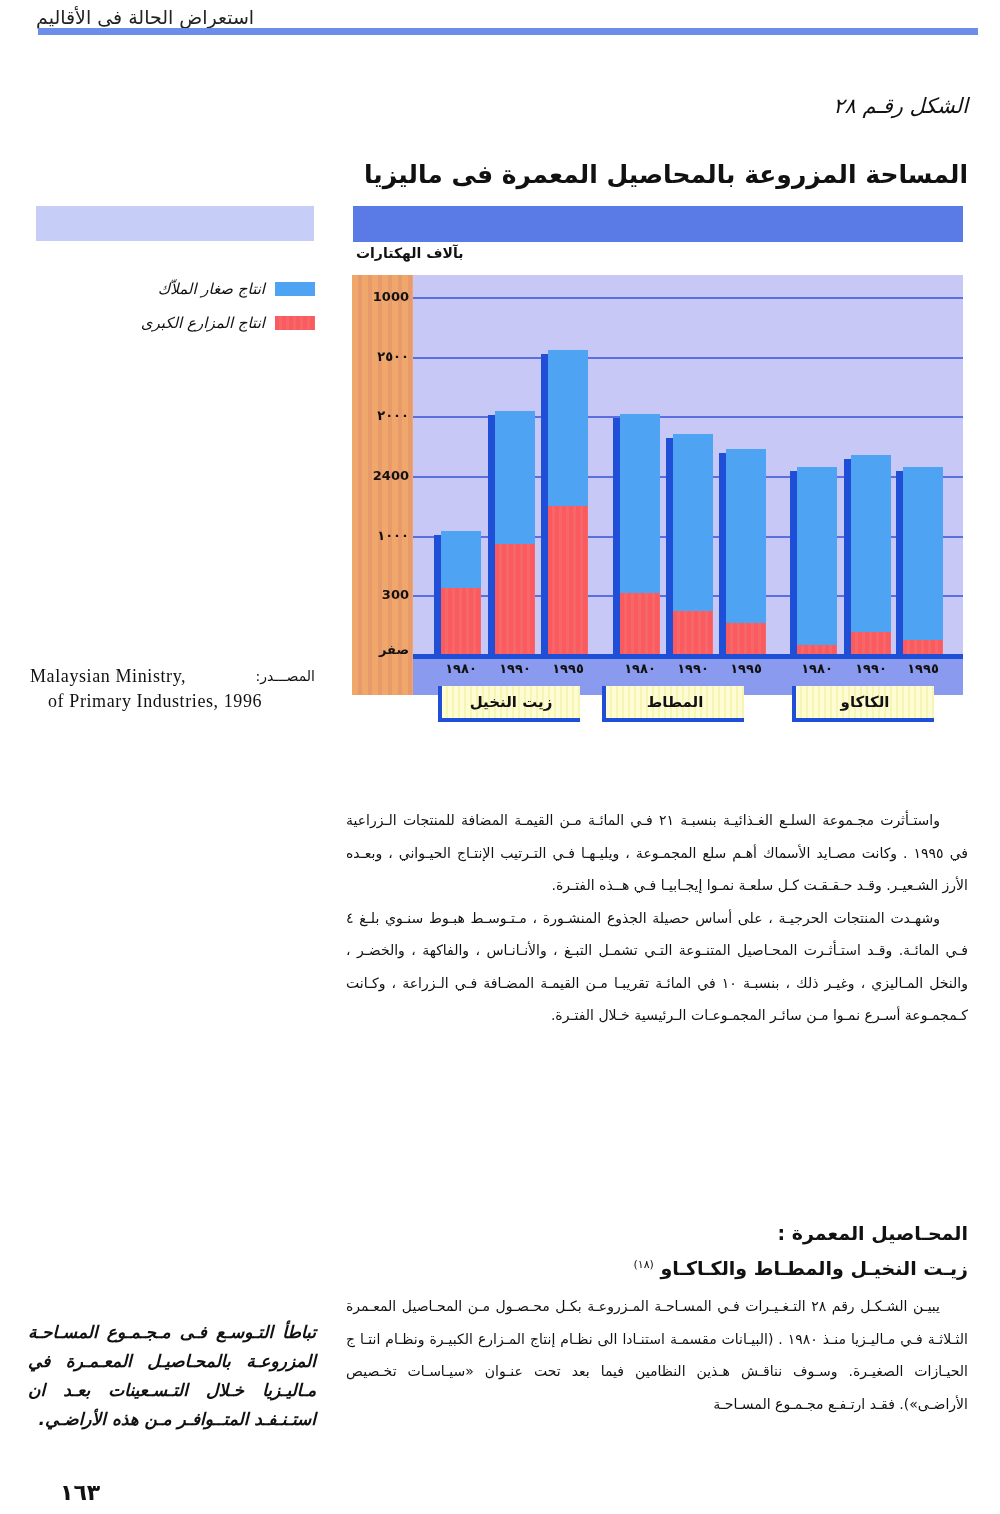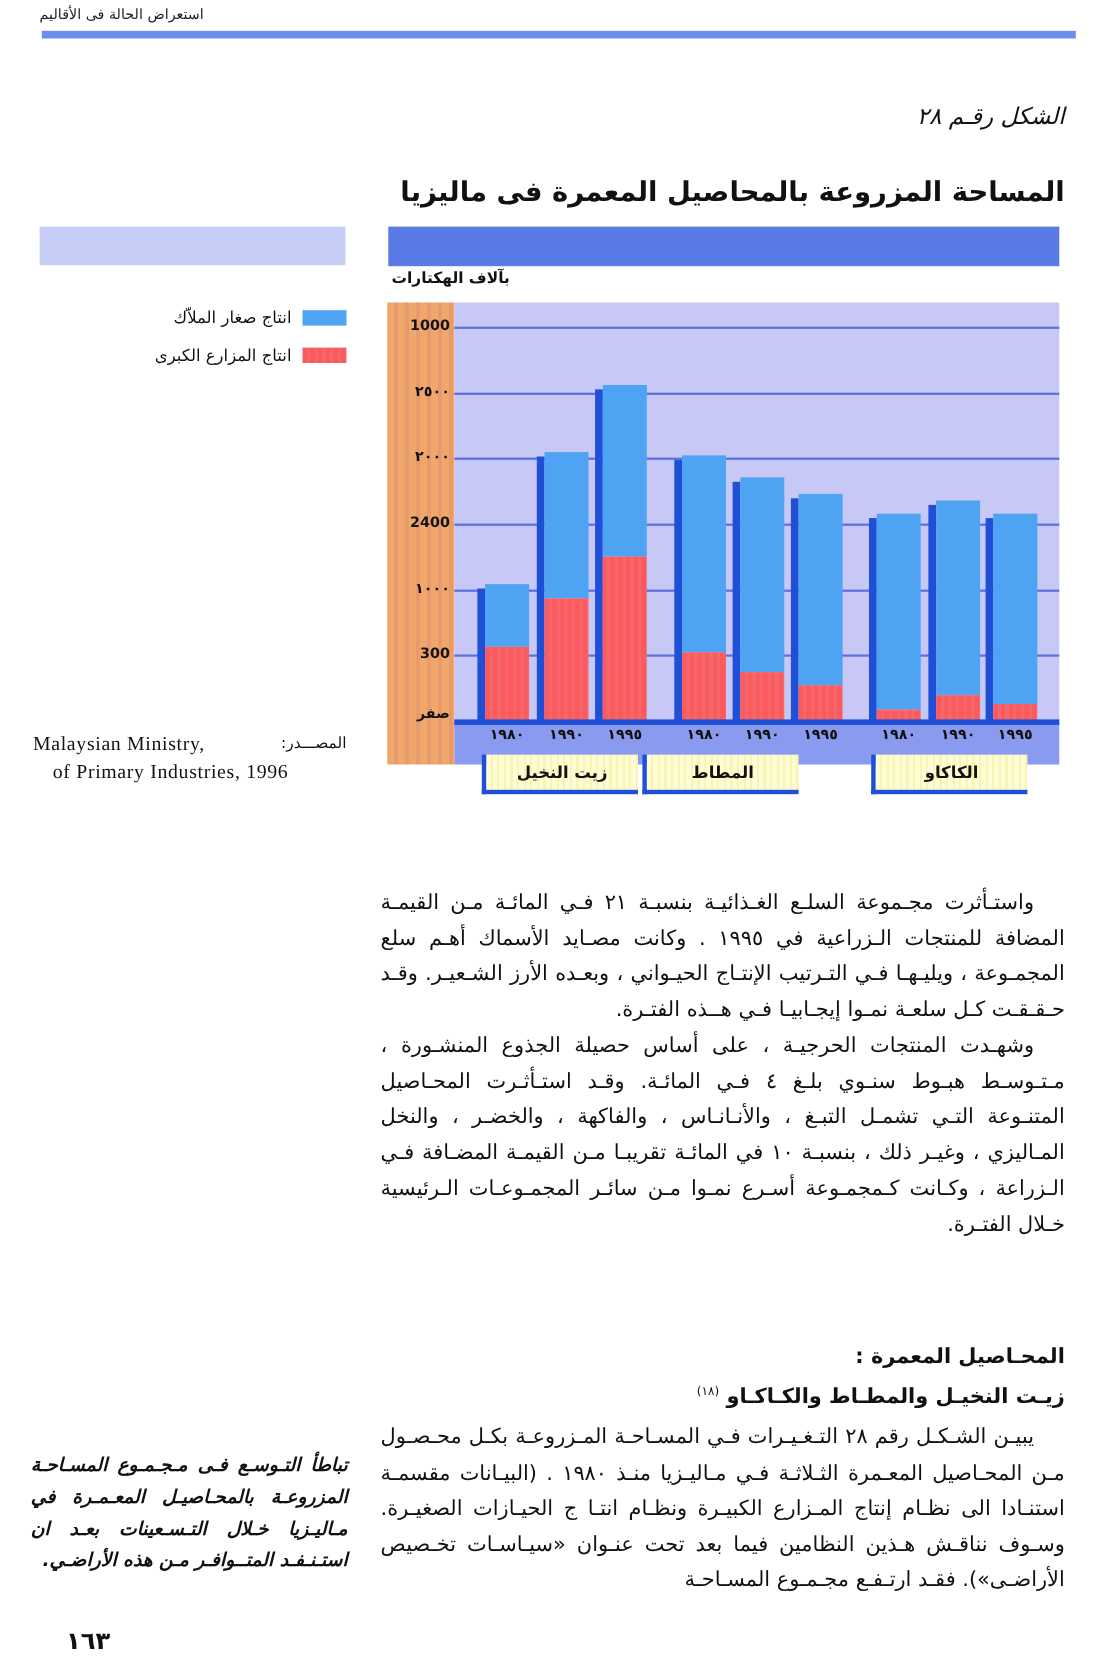--- a/index.html
+++ b/index.html
@@ -2,29 +2,29 @@
 <html lang="ar"><head>
   <meta charset="utf-8">
   <style>
     html, body { margin: 0; padding: 0; }
     body {
       width: 1000px; height: 1514px; background: #ffffff; position: relative; overflow: hidden;
       font-family: "DejaVu Sans", sans-serif; color: #111;
     }
     .abs { position: absolute; }
     .running-head {
-      left: 36px; top: 6px; font-size: 13px; color: #222; direction: rtl;
+      left: 36px; top: 6px; font-size: 19px; color: #222; direction: rtl;
       font-family: "DejaVu Sans", sans-serif;
     }
     .top-rule { left: 38px; top: 28px; width: 940px; height: 7px; background: #6b8ee8; }
     .fig-label { right: 32px; top: 94px; font-size: 21px; font-style: italic; direction: rtl; color:#111; font-family: "DejaVu Serif", serif; }
     .fig-title { right: 32px; top: 160px; font-size: 25px; font-weight: bold; direction: rtl; color:#111; }
     .side-band { left: 36px; top: 206px; width: 278px; height: 35px; background: #c6cdf6; }
     .legend { left: 110px; top: 272px; direction: rtl; width: 205px; }
-    .legend-item { display: flex; align-items: center; gap: 10px; font-size: 15px; height: 34px; }
+    .legend-item { display: flex; align-items: center; gap: 10px; font-size: 15px; height: 34px; font-style: italic; }
     .swatch { width: 40px; height: 14px; }
     .source { left: 30px; top: 664px; width: 285px; font-family: "Liberation Serif", serif; font-size: 18px; line-height: 25px; color:#111; }
     .source .ar { float: right; font-family: "DejaVu Sans", sans-serif; font-size: 14px; direction: rtl; }
     .source .en { text-align: left; letter-spacing: 0.6px; }
 
     .chart-band { left: 353px; top: 206px; width: 610px; height: 36px; background: #5a7ae6; }
     .unit-label { left: 356px; top: 245px; font-size: 14px; font-weight: bold; direction: rtl; }
     .y-strip { left: 352px; top: 275px; width: 61px; height: 420px;
       background: repeating-linear-gradient(90deg, #f0a86a 0 6px, #e99a6c 6px 10px); }
     .plot { left: 413px; top: 275px; width: 550px; height: 382px; background: #c7c8f5; }
@@ -36,21 +36,21 @@
     .bar .shadow { position: absolute; left: -7px; bottom: 0; width: 7px; background: #1f4fd6; }
     .bar .blue { position: absolute; left: 0; width: 100%; background: #4ea3f2; }
     .bar .red { position: absolute; left: 0; bottom: 0; width: 100%;
       background: repeating-linear-gradient(90deg, #fb5a5e 0 4px, #f6676a 4px 7px); }
     .xtick { position: absolute; top: 661px; font-size: 13px; font-weight: bold; text-align: center; width: 50px; color:#111; }
     .cat-box { position: absolute; top: 686px; height: 32px; width: 138px;
       background: repeating-linear-gradient(90deg, #fdfcd2 0 4px, #f8f4b4 4px 6px);
       border-left: 4px solid #1f4fd6; border-bottom: 4px solid #1f4fd6;
       text-align: center; font-weight: bold; font-size: 15px; line-height: 32px; direction: rtl; }
 
-    .body-text { right: 32px; width: 622px; font-size: 19px; line-height: 32.5px; direction: rtl; text-align: justify; color:#111; }
+    .body-text { right: 32px; width: 622px; font-size: 14px; line-height: 32.5px; direction: rtl; text-align: justify; color:#111; }
     .body-text p { margin: 0; text-indent: 28px; }
     .sub-head { right: 32px; font-size: 19px; font-weight: bold; direction: rtl; line-height: 30px; }
     .sub-head sup { font-size: 11px; font-weight: normal; }
     .pull-quote { left: 28px; top: 1318px; width: 288px; direction: rtl; font-size: 17px; font-weight: bold; font-style: italic; line-height: 29px; text-align: justify; text-align-last: right; }
     .page-num { left: 30px; top: 1480px; font-size: 22px; font-weight: bold; margin-left: 30px; }
   </style>
 </head>
 <body>
 
 <div class="abs running-head">استعراض الحالة فى الأقاليم</div>
@@ -151,21 +151,21 @@
     <div class="xtick" style="left: 543px;">١٩٩٥</div>
     <div class="xtick" style="left: 615px;">١٩٨٠</div>
     <div class="xtick" style="left: 668px;">١٩٩٠</div>
     <div class="xtick" style="left: 721px;">١٩٩٥</div>
     <div class="xtick" style="left: 792px;">١٩٨٠</div>
     <div class="xtick" style="left: 846px;">١٩٩٠</div>
     <div class="xtick" style="left: 898px;">١٩٩٥</div>
   </div>
 
 <div class="cat-box" style="left:438px">زيت النخيل</div>
-<div class="cat-box" style="left:584px">المطاط</div>
+<div class="cat-box" style="left:602px">المطاط</div>
 <div class="cat-box" style="left:792px">الكاكاو</div>
 
 <div class="abs body-text" style="top:804px">
   <p>واستـأثرت مجـموعة السلـع الغـذائيـة بنسبـة ٢١ فـي المائـة مـن القيمـة المضافة للمنتجات الـزراعية في ١٩٩٥ . وكانت مصـايد الأسماك أهـم سلع المجمـوعة ، ويليـهـا فـي التـرتيب الإنتـاج الحيـواني ، وبعـده الأرز الشـعيـر. وقـد حـقـقـت كـل سلعـة نمـوا إيجـابيـا فـي هــذه الفتـرة.</p>
   <p>وشهـدت المنتجات الحرجيـة ، على أساس حصيلة الجذوع المنشـورة ، مـتـوسـط هبـوط سنـوي بلـغ ٤ فـي المائـة. وقـد استـأثـرت المحـاصيل المتنـوعة التـي تشمـل التبـغ ، والأنـانـاس ، والفاكهة ، والخضـر ، والنخل المـاليزي ، وغيـر ذلك ، بنسبـة ١٠ في المائـة تقريبـا مـن القيمـة المضـافة فـي الـزراعة ، وكـانت كـمجمـوعة أسـرع نمـوا مـن سائـر المجمـوعـات الـرئيسية خـلال الفتـرة.</p>
 </div>
 
 <div class="abs sub-head" style="top:1218px">المحـاصيل المعمرة :</div>
 <div class="abs sub-head" style="top:1250px">
   <span>زيـت النخيـل والمطـاط  والكـاكـاو</span>

